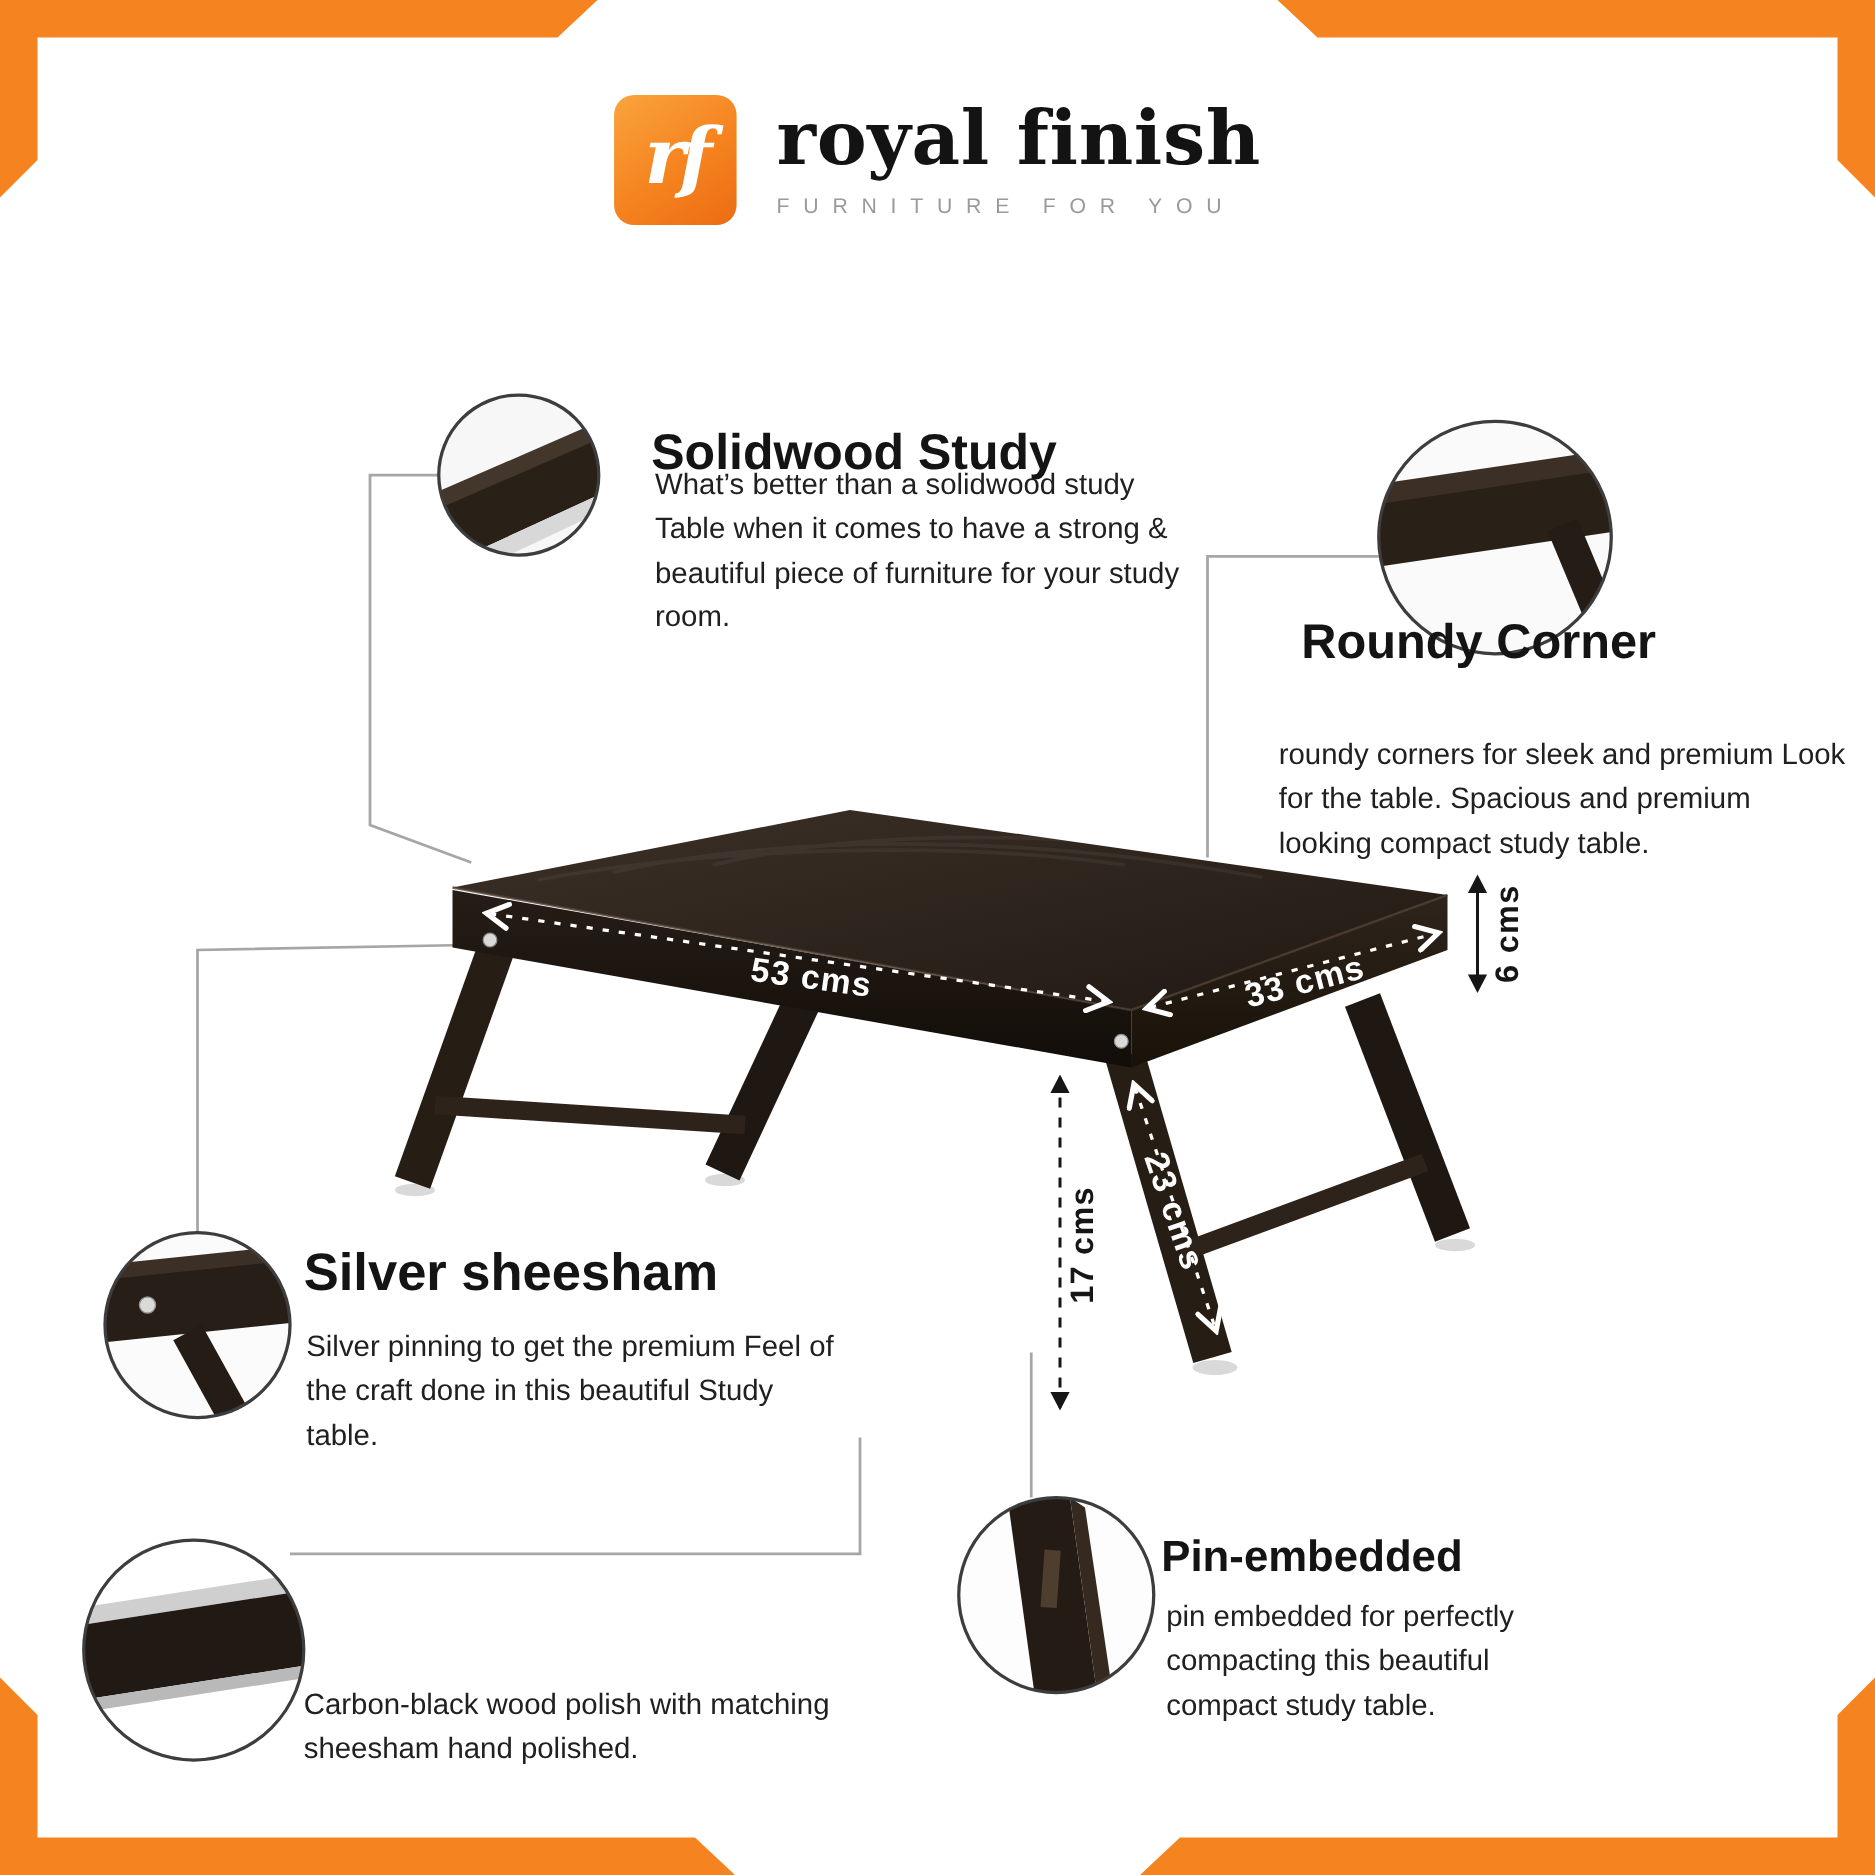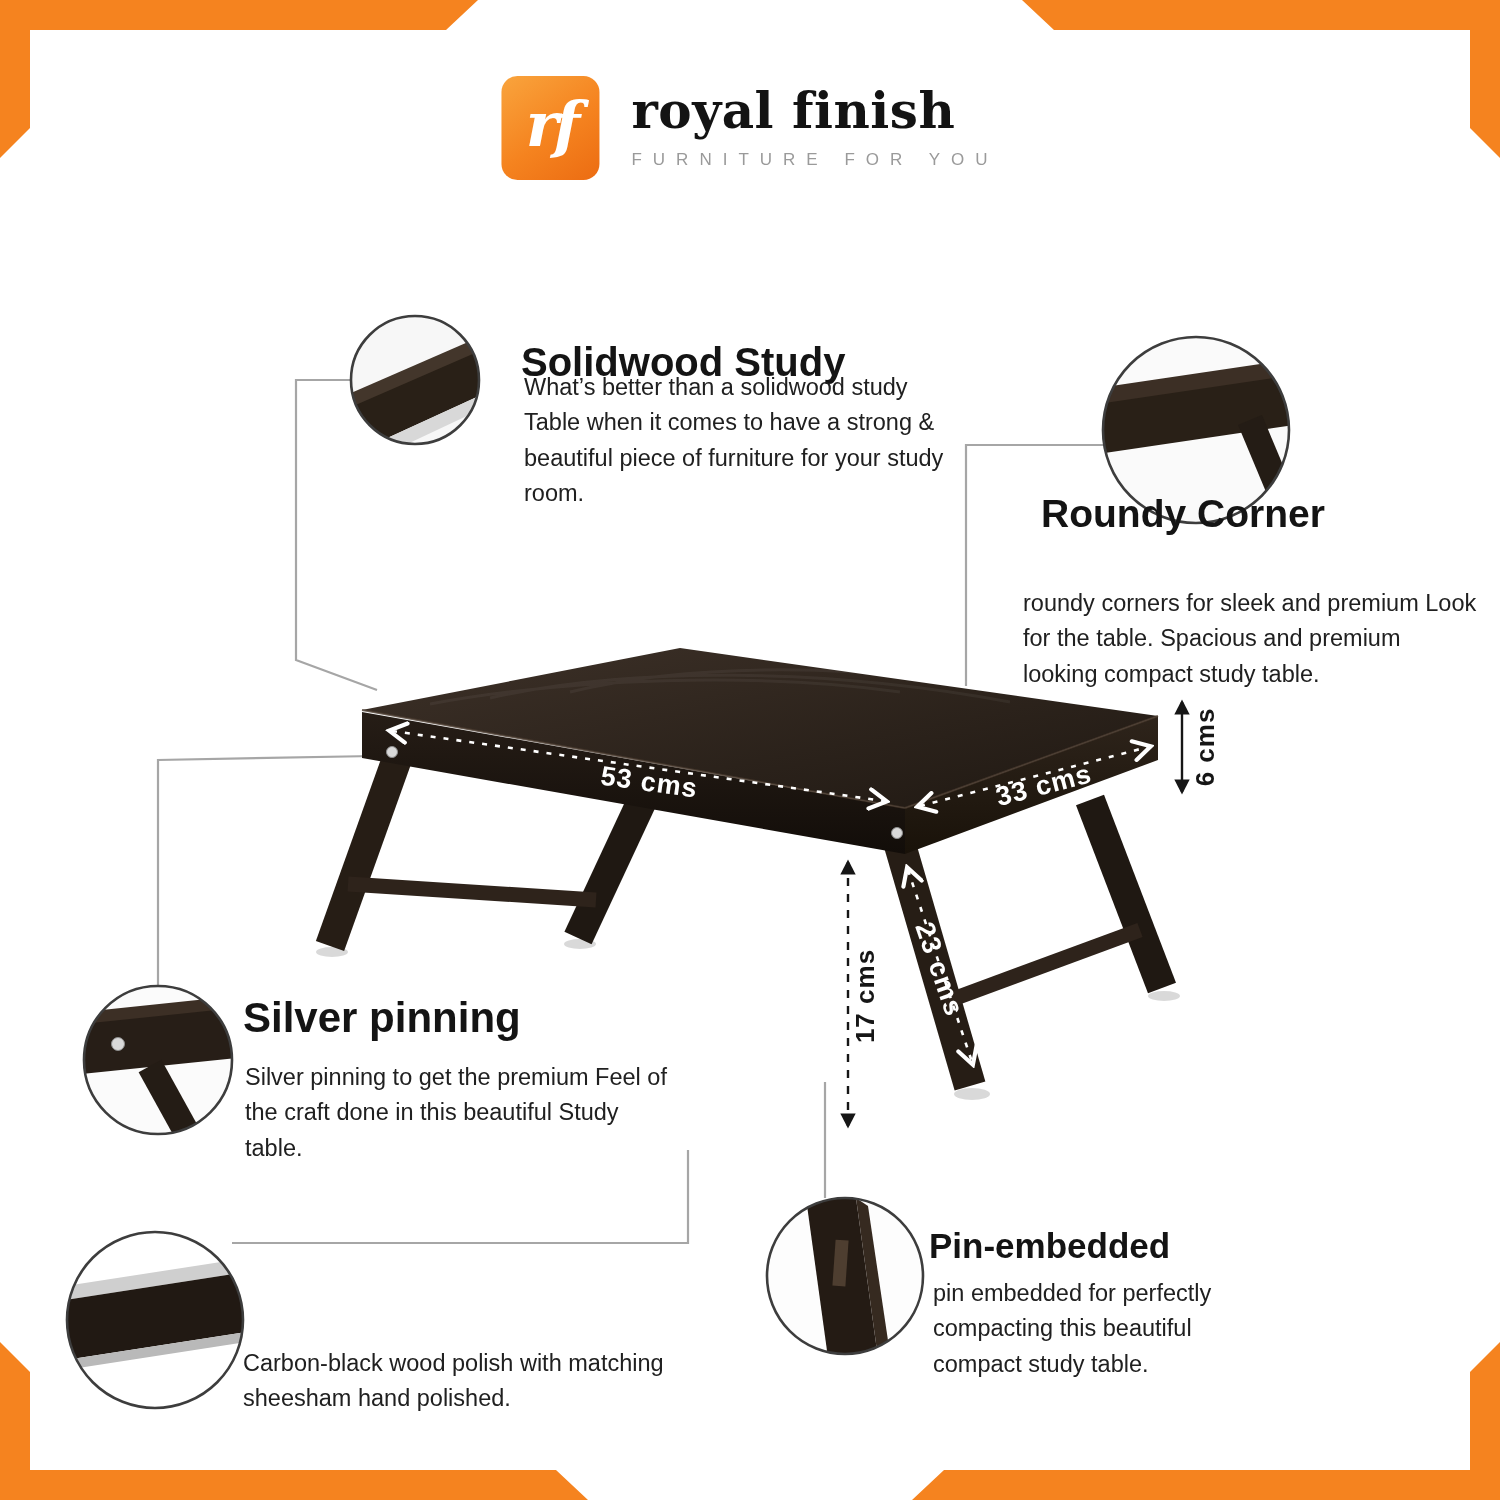--- a/index.html
+++ b/index.html
@@ -15,21 +15,21 @@
   .scene { z-index:1; }
 
   
   .logo { position:absolute; top:76px; left:50%; transform:translateX(-50%);
           display:flex; align-items:center; gap:32px; z-index:4; }
   .logo-mark { width:98px; height:104px; border-radius:16px;
           background:linear-gradient(145deg,#f9a43d 0%, var(--accent,#f5831f) 55%, #ec6c12 100%);
           display:flex; align-items:center; justify-content:center;
           font-family:"DejaVu Serif", serif; font-style:italic; font-weight:bold;
           color:#ffffff; font-size:62px; letter-spacing:-5px; padding-bottom:8px; }
-  .brand { font-family:"DejaVu Serif", serif; font-weight:700; font-size:50px;
+  .brand { font-family:"DejaVu Serif", serif; font-weight:700; font-size:60px;
           color:#131313; letter-spacing:0.5px; line-height:1; }
   .tagline { margin-top:14px; font-size:17px; letter-spacing:11px;
           color:var(--muted,#9a9a9a); font-weight:500; }
 
   
   .callout-title { position:absolute; font-weight:700; color:#141414; z-index:3; white-space:nowrap; }
   .callout-body  { position:absolute; font-size:23.5px; line-height:1.5; color:#202020; font-weight:500; z-index:3; }
 
   .t-solidwood { left:521px; top:296px;  font-size:40px;margin-top:44px; }
   .b-solidwood { left:524px; top:370px;  width:425px; }
@@ -201,21 +201,21 @@
       <circle cx="845" cy="1276" r="78" fill="none" stroke="#3d3d3d" stroke-width="2.6"></circle>
     </g>
   </svg>
 
   <div class="callout-title t-solidwood">Solidwood Study</div>
   <div class="callout-body  b-solidwood">What’s better than a solidwood study Table when it comes to have a strong &amp; beautiful piece of furniture for your study room.</div>
 
   <div class="callout-title t-roundy">Roundy Corner</div>
   <div class="callout-body  b-roundy">roundy corners for sleek and premium Look for the table. Spacious and premium looking compact study table.</div>
 
-  <div class="callout-title t-silver">Silver pinning</div>
+  <div class="callout-title t-silver">Silver sheesham</div>
   <div class="callout-body  b-silver">Silver pinning to get the premium Feel of the craft done in this beautiful Study table.</div>
 
   <div class="callout-body  b-carbon">Carbon-black wood polish with matching sheesham hand polished.</div>
 
   <div class="callout-title t-pin">Pin-embedded</div>
   <div class="callout-body  b-pin">pin embedded for perfectly compacting this beautiful compact study table.</div>
 
   <svg class="corners" viewBox="0 0 1500 1500">
     <path d="M0,158 L0,0 L478,0 L446,30 L30,30 L30,128 Z" style="fill:var(--accent,#f5831f)"></path>
     <path d="M1500,158 L1500,0 L1022,0 L1054,30 L1470,30 L1470,128 Z" style="fill:var(--accent,#f5831f)"></path>

